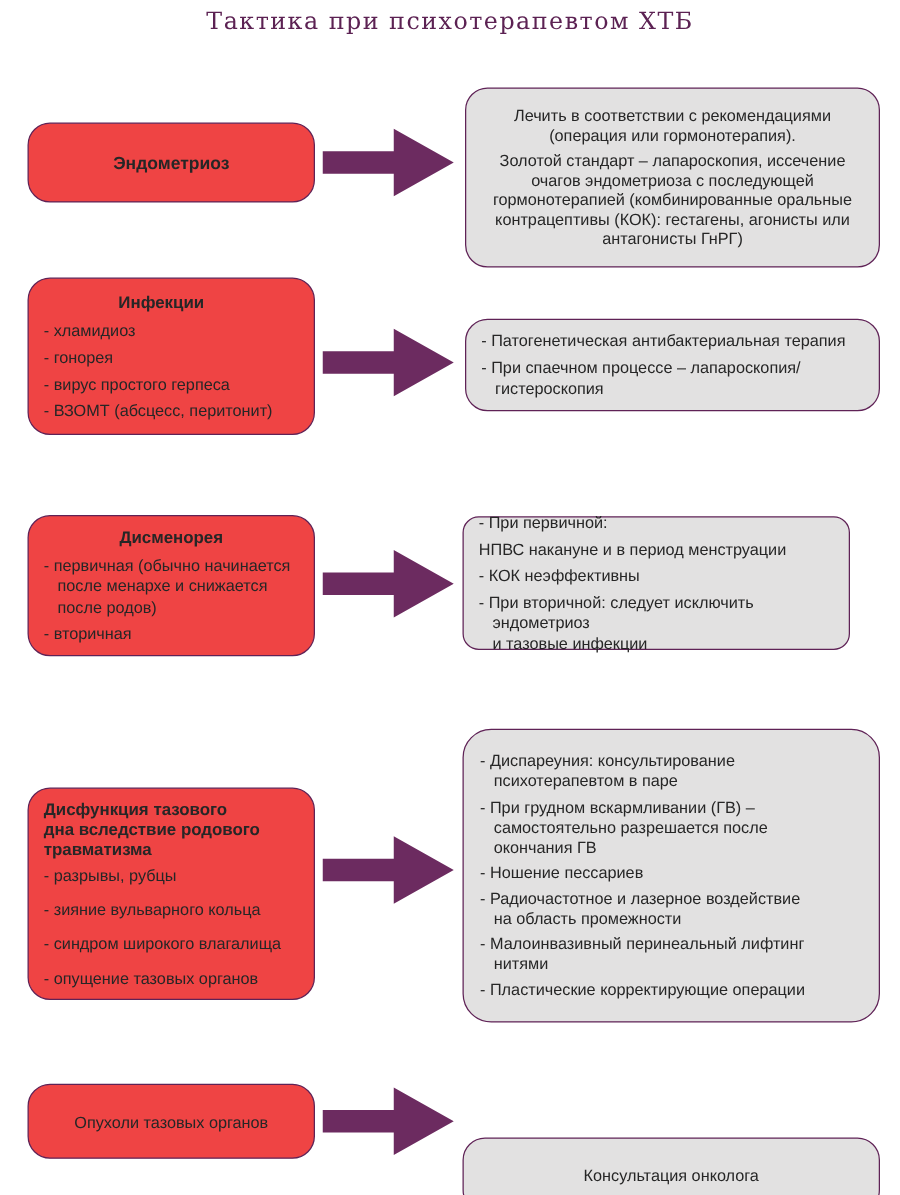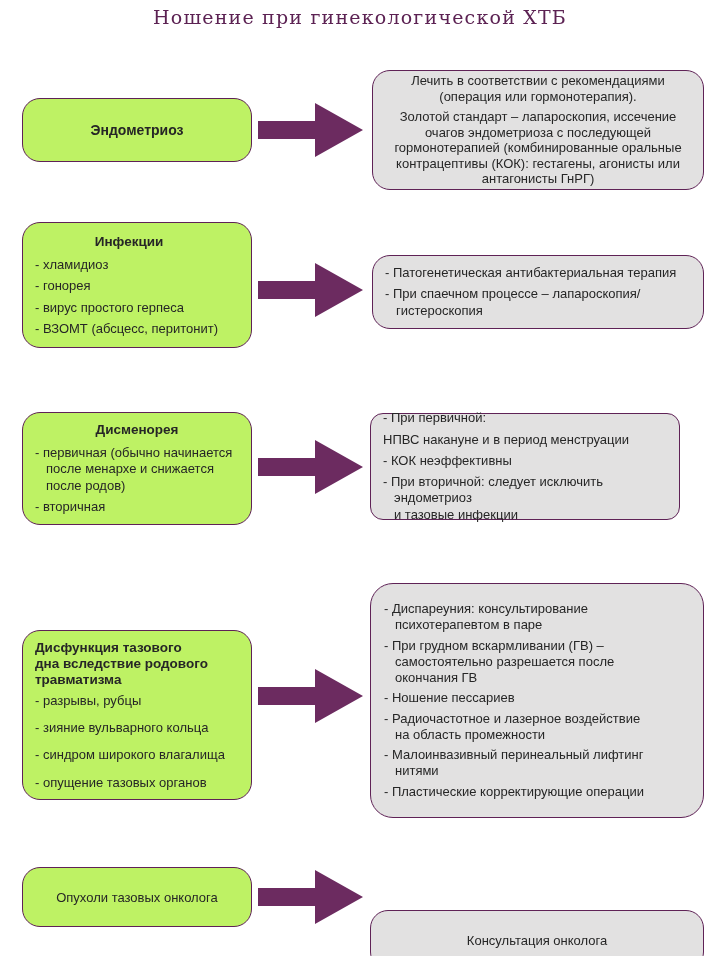--- a/index.html
+++ b/index.html
@@ -9,21 +9,21 @@
   }
   .page-title{
     position:absolute;top:6px;left:0;width:720px;text-align:center;
     font-family:"DejaVu Serif","Liberation Serif",serif;
     font-size:19px;letter-spacing:1.2px;color:#5c2253;font-weight:normal;
   }
   .box{
     position:absolute;border:1.5px solid #5f2256;border-radius:18px;
     box-sizing:border-box;color:#262626;
   }
-  .pink{background:#bef264;}
+  .pink{background:#ef4444;}
   .gray{background:#e2e1e1;}
   .cflex{display:flex;align-items:center;justify-content:center;text-align:center;}
   .vcenter{display:flex;flex-direction:column;justify-content:center;}
   .btitle{
     font-weight:bold;font-size:13.5px;line-height:1.2;text-align:center;
     margin:0 0 7px 0;white-space:pre-line;
   }
   .btitle.left{text-align:left;margin-bottom:5px;line-height:1.18;}
   .li{
     font-size:13px;line-height:1.25;padding-left:11px;text-indent:-11px;
@@ -34,39 +34,39 @@
   .compact .li + .li{margin-top:12px;}
   .tight .li + .li{margin-top:4px;}
   .para{font-size:13px;line-height:1.2;text-align:center;white-space:pre-line;}
   .para + .para{margin-top:5px;}
   .boldtitle{font-weight:bold;font-size:14px;}
   .plaintitle{font-size:13px;}
   .arrow{position:absolute;left:258px;width:106px;height:56px;}
 
   
   .r1-left{left:22px;top:98px;width:230px;height:64px;}
-  .r1-right{left:372px;top:70px;width:332px;height:120px;padding:6px 12px;}
+  .r1-right{left:372px;top:70px;width:332px;height:144px;padding:6px 12px;}
   .a1{top:102px;}
   .r2-left{left:22px;top:222px;width:230px;padding:11px 28px 10px 12px;}
   .r2-right{left:372px;top:255px;width:332px;height:74px;padding:6px 12px;}
   .a2{top:262px;}
   .r3-left{left:22px;top:412px;width:230px;padding:9px 12px;}
   .r3-right{left:370px;top:413px;width:310px;height:107px;padding:6px 12px;border-radius:13px;}
   .a3{top:439px;}
   .r4-left{left:22px;top:630px;width:230px;padding:9px 12px;}
   .r4-right{left:370px;top:583px;width:334px;height:235px;padding:8px 13px;border-radius:23px;}
   .a4{top:668px;}
   .r5-left{left:22px;top:867px;width:230px;height:60px;}
   .r5-right{left:370px;top:910px;width:334px;height:60px;}
   .a5{top:869px;}
 </style>
 </head>
 <body>
 
-<div class="page-title">Ношение при гинекологической ХТБ</div>
+<div class="page-title">Тактика при психотерапевтом ХТБ</div>
 
 <div class="box pink cflex r1-left">
   <span class="boldtitle">Эндометриоз</span>
 </div>
 <svg class="arrow a1" viewBox="0 0 106 56">
   <polygon points="0,19 57,19 57,1 105,28 57,55 57,37 0,37" fill="#6c2b60"></polygon>
 </svg>
 <div class="box gray vcenter r1-right">
   <div class="para">Лечить в соответствии с рекомендациями
 (операция или гормонотерапия).</div>
@@ -130,20 +130,20 @@
 самостоятельно разрешается после
 окончания ГВ</div>
   <div class="li">- Ношение пессариев</div>
   <div class="li">- Радиочастотное и лазерное воздействие
 на область промежности</div>
   <div class="li">- Малоинвазивный перинеальный лифтинг нитями</div>
   <div class="li">- Пластические корректирующие операции</div>
 </div>
 
 <div class="box pink cflex r5-left">
-  <span class="plaintitle">Опухоли тазовых онколога</span>
+  <span class="plaintitle">Опухоли тазовых органов</span>
 </div>
 <svg class="arrow a5" viewBox="0 0 106 56">
   <polygon points="0,19 57,19 57,1 105,28 57,55 57,37 0,37" fill="#6c2b60"></polygon>
 </svg>
 <div class="box gray cflex r5-right">
   <span class="plaintitle">Консультация онколога</span>
 </div>
 
 </body></html>

